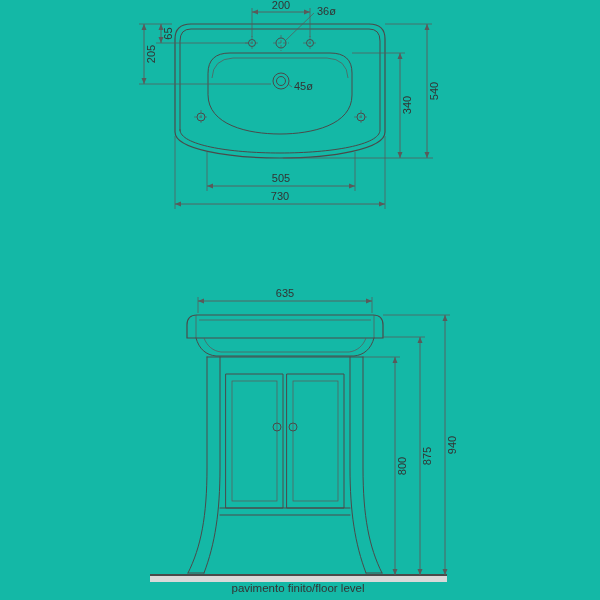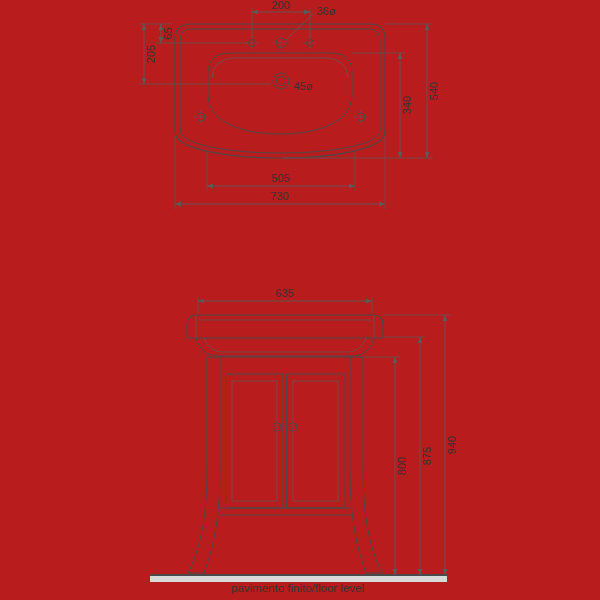--- a/index.html
+++ b/index.html
@@ -1,17 +1,17 @@
 <!DOCTYPE html>
 <html style="--line: #4a4a4a; --dim_line: #5a5a5a; --text: #333333; --floor_band: #d9d9d9;"><head>
 <meta charset="utf-8">
 <style>
   html,body{margin:0;padding:0;background:#fff;}
   .canvas{
-    width:600px;height:600px;background:#b91c1c;position:relative;
+    width:600px;height:600px;background:#14b8a6;position:relative;
     font-family:"Liberation Sans",sans-serif;
     text-decoration:underline;
   }
   svg{display:block;}
   .ol{fill:none;stroke:var(--line,#4a4a4a);stroke-width:1.2;stroke-linejoin:round;stroke-linecap:round;}
   .ol2{fill:none;stroke:var(--line,#4a4a4a);stroke-width:1;stroke-linejoin:round;stroke-linecap:round;}
   .thin{fill:none;stroke:var(--dim_line,#5a5a5a);stroke-width:.75;}
   .dim{fill:none;stroke:var(--dim_line,#5a5a5a);stroke-width:.9;}
   .cl{fill:none;stroke:var(--dim_line,#5a5a5a);stroke-width:.7;stroke-dasharray:3 2;}
   .hole{fill:none;stroke:var(--line,#4a4a4a);stroke-width:1;}

